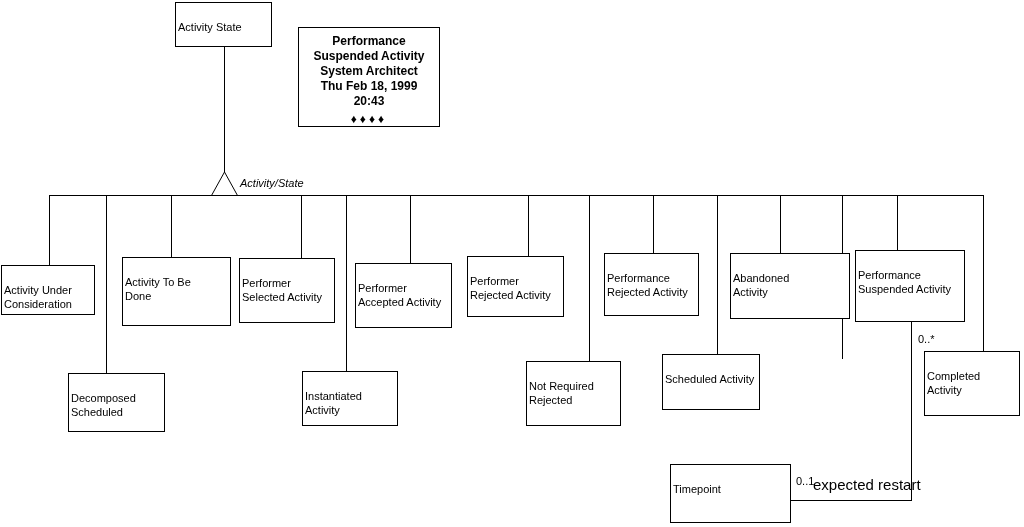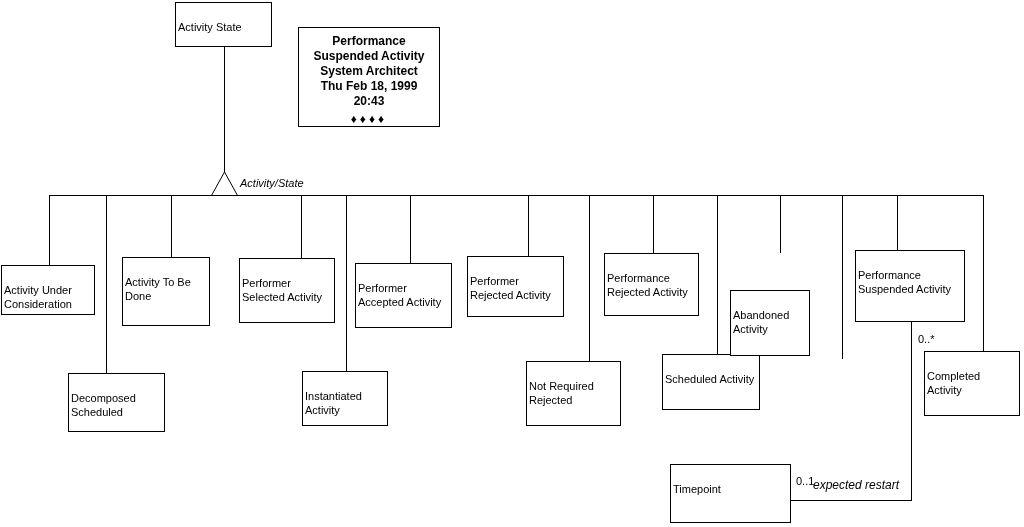--- a/index.html
+++ b/index.html
@@ -47,22 +47,21 @@
     letter-spacing: 3px;
   }
   .floating-label {
     position: absolute;
     font-size: 11px;
     line-height: 12px;
     white-space: nowrap;
     background: transparent;
   }
   .role-label {
-    font-style: italic;
-    font-size: 12px;
+    font-size: 15px;
   }
   .triangle { position: absolute; }
 </style>
 </head>
 <body>
 
 <div id="canvas">
 
   <div class="node" style="left:175px;top:2px;width:97px;height:45px;">
     <span class="node-label">Activity State</span>
@@ -103,29 +102,29 @@
   <div class="vline" style="left:983px;top:195px;height:156px;"></div>
 
   <div class="node" style="left:1px;top:265px;width:94px;height:50px;">
     <span class="node-label">Activity Under
 Consideration</span>
   </div>
   <div class="node" style="left:68px;top:373px;width:97px;height:59px;">
     <span class="node-label">Decomposed
 Scheduled</span>
   </div>
-  <div class="node" style="left:122px;top:257px;width:88px;height:69px;">
+  <div class="node" style="left:122px;top:257px;width:109px;height:69px;">
     <span class="node-label">Activity To Be
 Done</span>
   </div>
   <div class="node" style="left:239px;top:258px;width:96px;height:65px;">
     <span class="node-label">Performer
 Selected Activity</span>
   </div>
-  <div class="node" style="left:302px;top:371px;width:86px;height:55px;">
+  <div class="node" style="left:302px;top:371px;width:96px;height:55px;">
     <span class="node-label">Instantiated Activity</span>
   </div>
   <div class="node" style="left:355px;top:263px;width:97px;height:65px;">
     <span class="node-label">Performer
 Accepted Activity</span>
   </div>
   <div class="node" style="left:467px;top:256px;width:97px;height:61px;">
     <span class="node-label">Performer
 Rejected Activity</span>
   </div>
@@ -133,21 +132,21 @@
     <span class="node-label">Not Required
 Rejected</span>
   </div>
   <div class="node" style="left:604px;top:253px;width:95px;height:63px;">
     <span class="node-label">Performance
 Rejected Activity</span>
   </div>
   <div class="node" style="left:662px;top:354px;width:98px;height:56px;">
     <span class="node-label">Scheduled Activity</span>
   </div>
-  <div class="node" style="left:730px;top:253px;width:80px;height:66px;margin-top:37px;">
+  <div class="node" style="left:730px;top:253px;width:120px;height:66px;">
     <span class="node-label">Abandoned
 Activity</span>
   </div>
   <div class="node" style="left:855px;top:250px;width:110px;height:72px;">
     <span class="node-label">Performance
 Suspended Activity</span>
   </div>
   <div class="node" style="left:924px;top:351px;width:96px;height:65px;">
     <span class="node-label">Completed Activity</span>
   </div>

